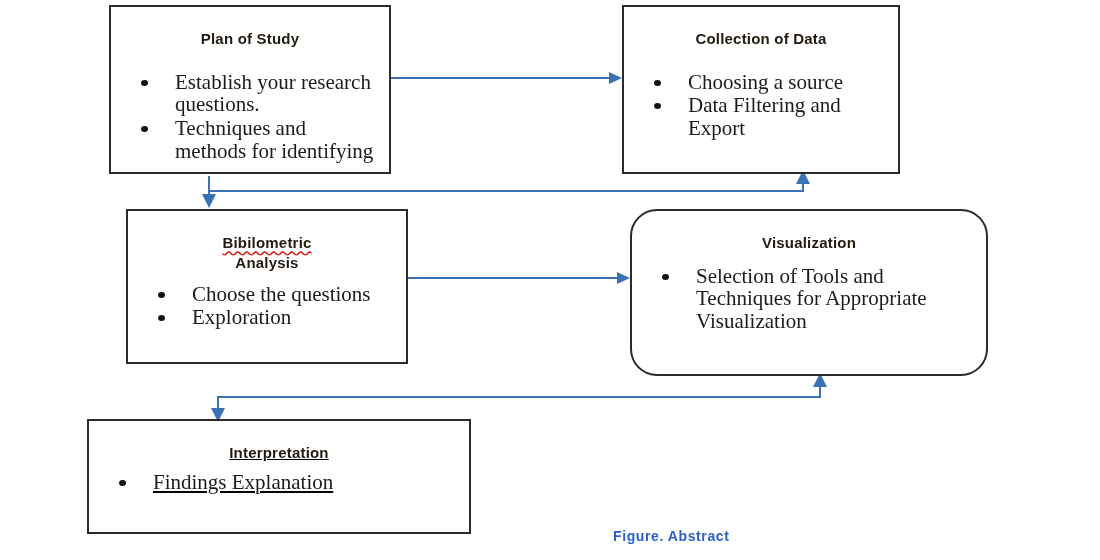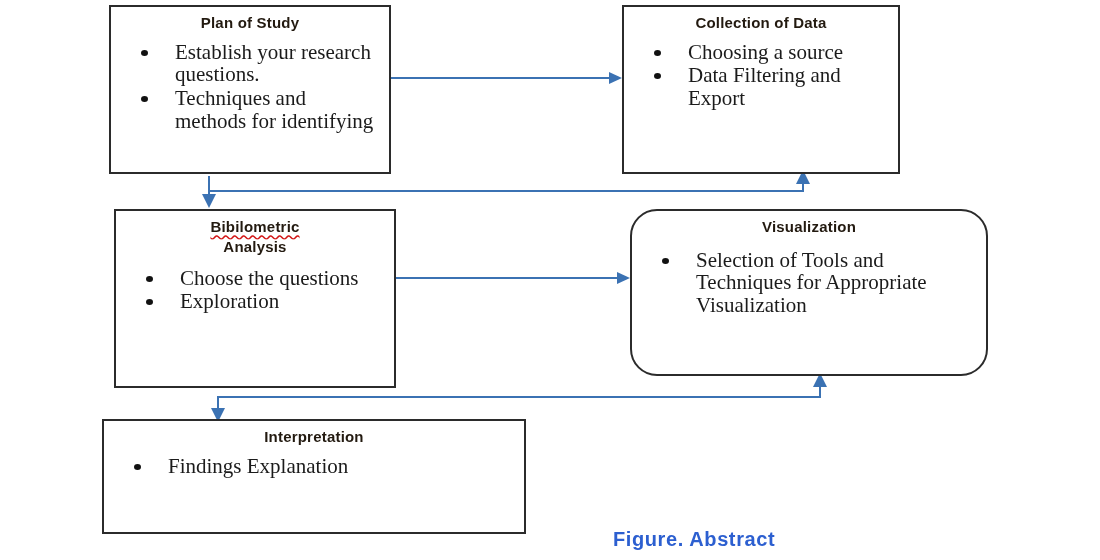--- a/index.html
+++ b/index.html
@@ -24,31 +24,31 @@
     background: #ffffff;
     z-index: 3;
   }
   .node-title {
     text-align: center;
     font-family: "Liberation Sans", sans-serif;
     font-weight: bold;
     font-size: 15px;
     color: #231a10;
     letter-spacing: 0.2px;
-    margin-top: 7px;
+    margin-top: 23px;
     line-height: 1.25;
   }
   .node-title.misspelled {
     text-decoration: underline wavy #d21515;
     text-decoration-skip-ink: none;
     text-underline-offset: 2px;
   }
   .bullets {
     list-style: none;
-    margin: 8px 0 0 0;
+    margin: 22px 0 0 0;
     padding: 0 10px 0 28px;
   }
   .bullets li {
     position: relative;
     font-family: "Liberation Serif", serif;
     font-size: 21px;
     line-height: 1.08;
     color: #1b1b1b;
     margin-bottom: 1px;
     padding-left: 36px;
@@ -93,21 +93,21 @@
     border-left: 7px solid transparent;
     border-right: 7px solid transparent;
     border-bottom: 14px solid #3b72b3;
   }
 
   
   .caption {
     position: absolute;
     font-family: "Liberation Sans", sans-serif;
     font-weight: bold;
-    font-size: 20px;
+    font-size: 14px;
     color: #2c5fd0;
     letter-spacing: 0.6px;
     white-space: nowrap;
   }
 </style>
 </head>
 <body>
 
 <div id="canvas">
 
@@ -138,37 +138,37 @@
   </div>
 
   <div class="node" style="left:622px; top:5px; width:278px; height:169px;">
     <div class="node-title">Collection of Data</div>
     <ul class="bullets">
       <li>Choosing a source</li>
       <li>Data Filtering and Export</li>
     </ul>
   </div>
 
-  <div class="node" style="left:114px; top:209px; width:282px; height:179px;">
+  <div class="node" style="left:126px; top:209px; width:282px; height:155px;">
     <div class="node-title misspelled">Bibilometric</div>
     <div class="node-title" style="margin-top:1px;">Analysis</div>
     <ul class="bullets" style="margin-top:10px;">
       <li>Choose the questions</li>
       <li>Exploration</li>
     </ul>
   </div>
 
   <div class="node" style="left:630px; top:209px; width:358px; height:167px;border-radius:27px;">
     <div class="node-title">Visualization</div>
     <ul class="bullets" style="margin-top:12px; padding-right:20px;">
       <li>Selection of Tools and Techniques for Appropriate Visualization</li>
     </ul>
   </div>
 
-  <div class="node" style="left:102px; top:419px; width:424px; height:115px;">
+  <div class="node" style="left:87px; top:419px; width:384px; height:115px;text-decoration:underline;">
     <div class="node-title">Interpretation</div>
     <ul class="bullets" style="margin-top:8px;">
       <li>Findings Explanation</li>
     </ul>
   </div>
 
   <div class="caption" style="left:613px; top:528px;">Figure. Abstract</div>
 
 </div>
 

